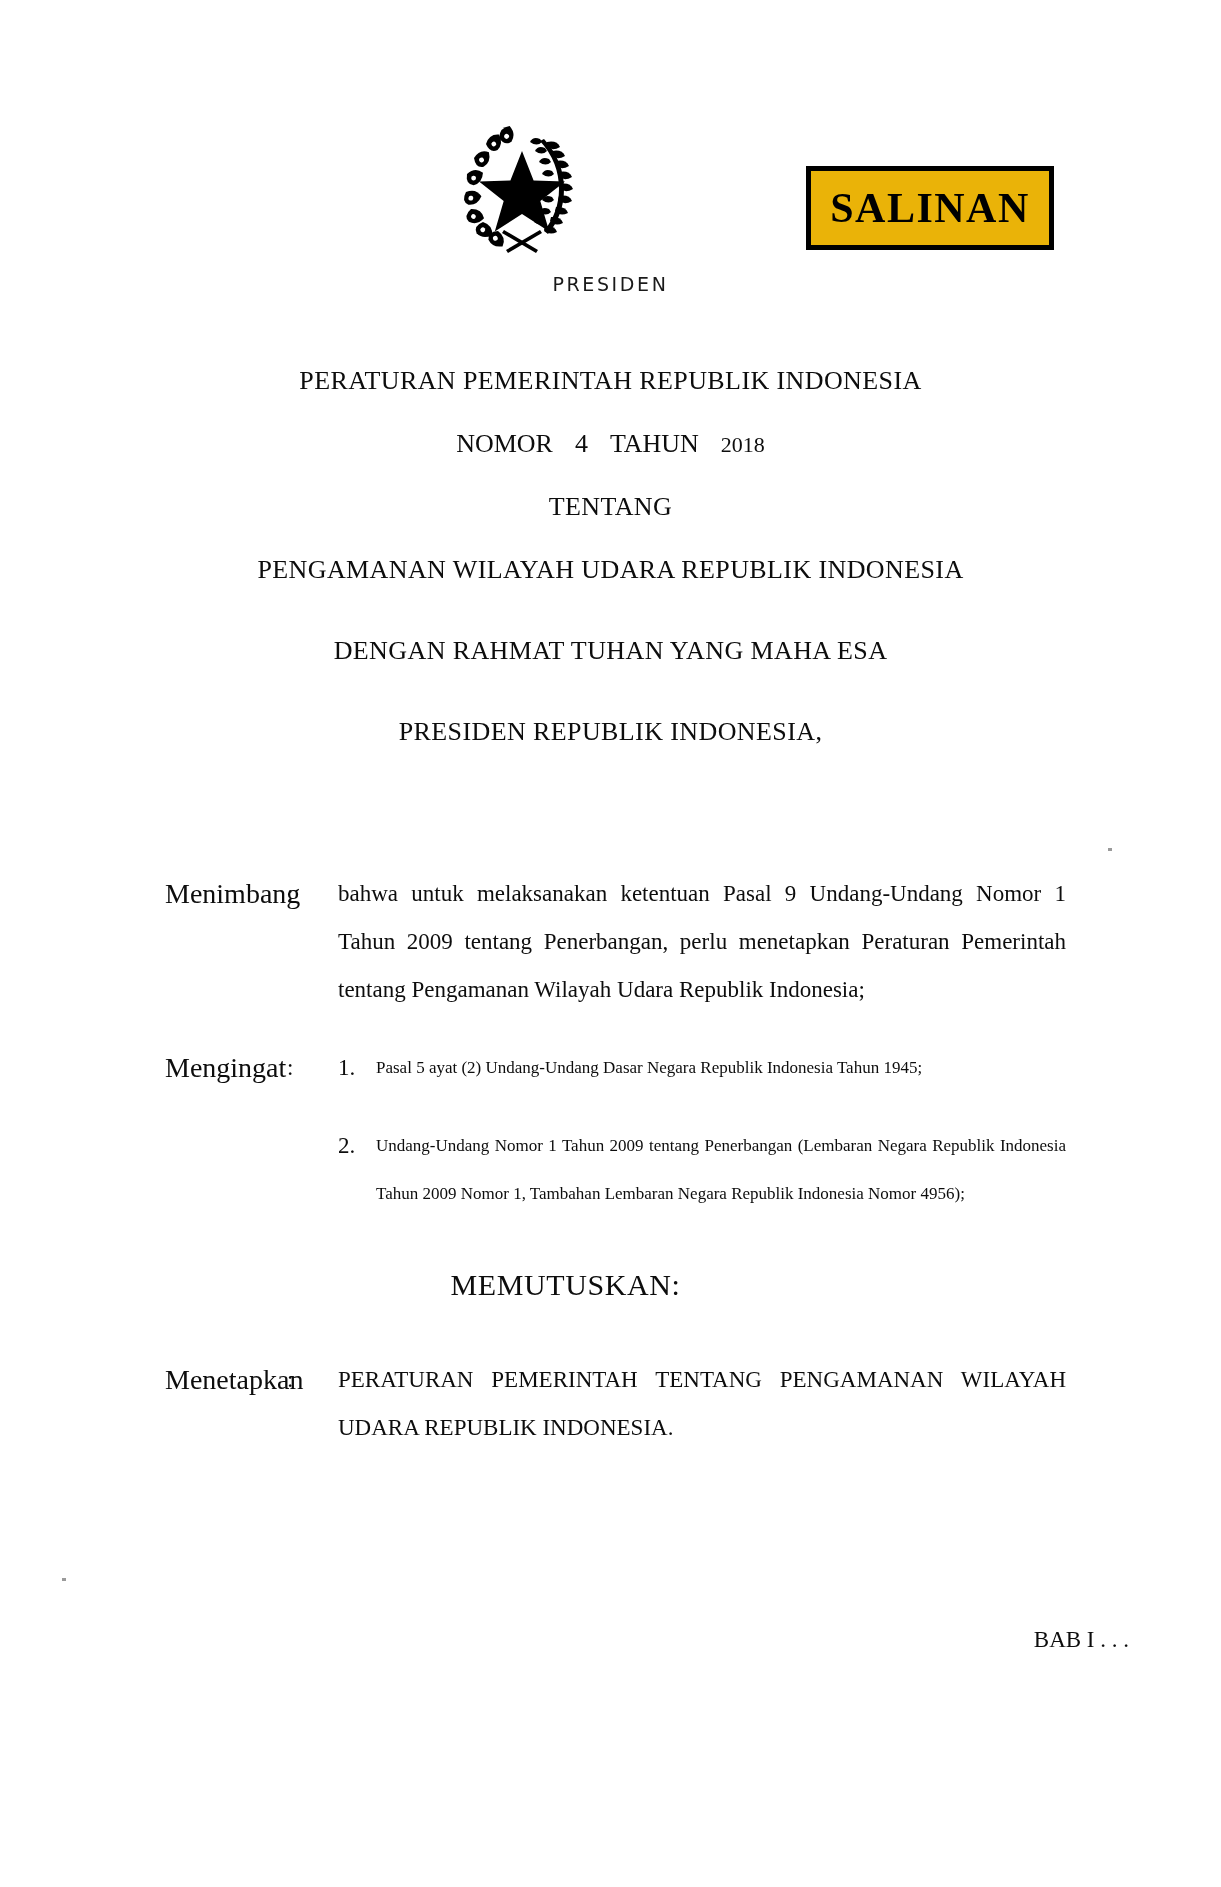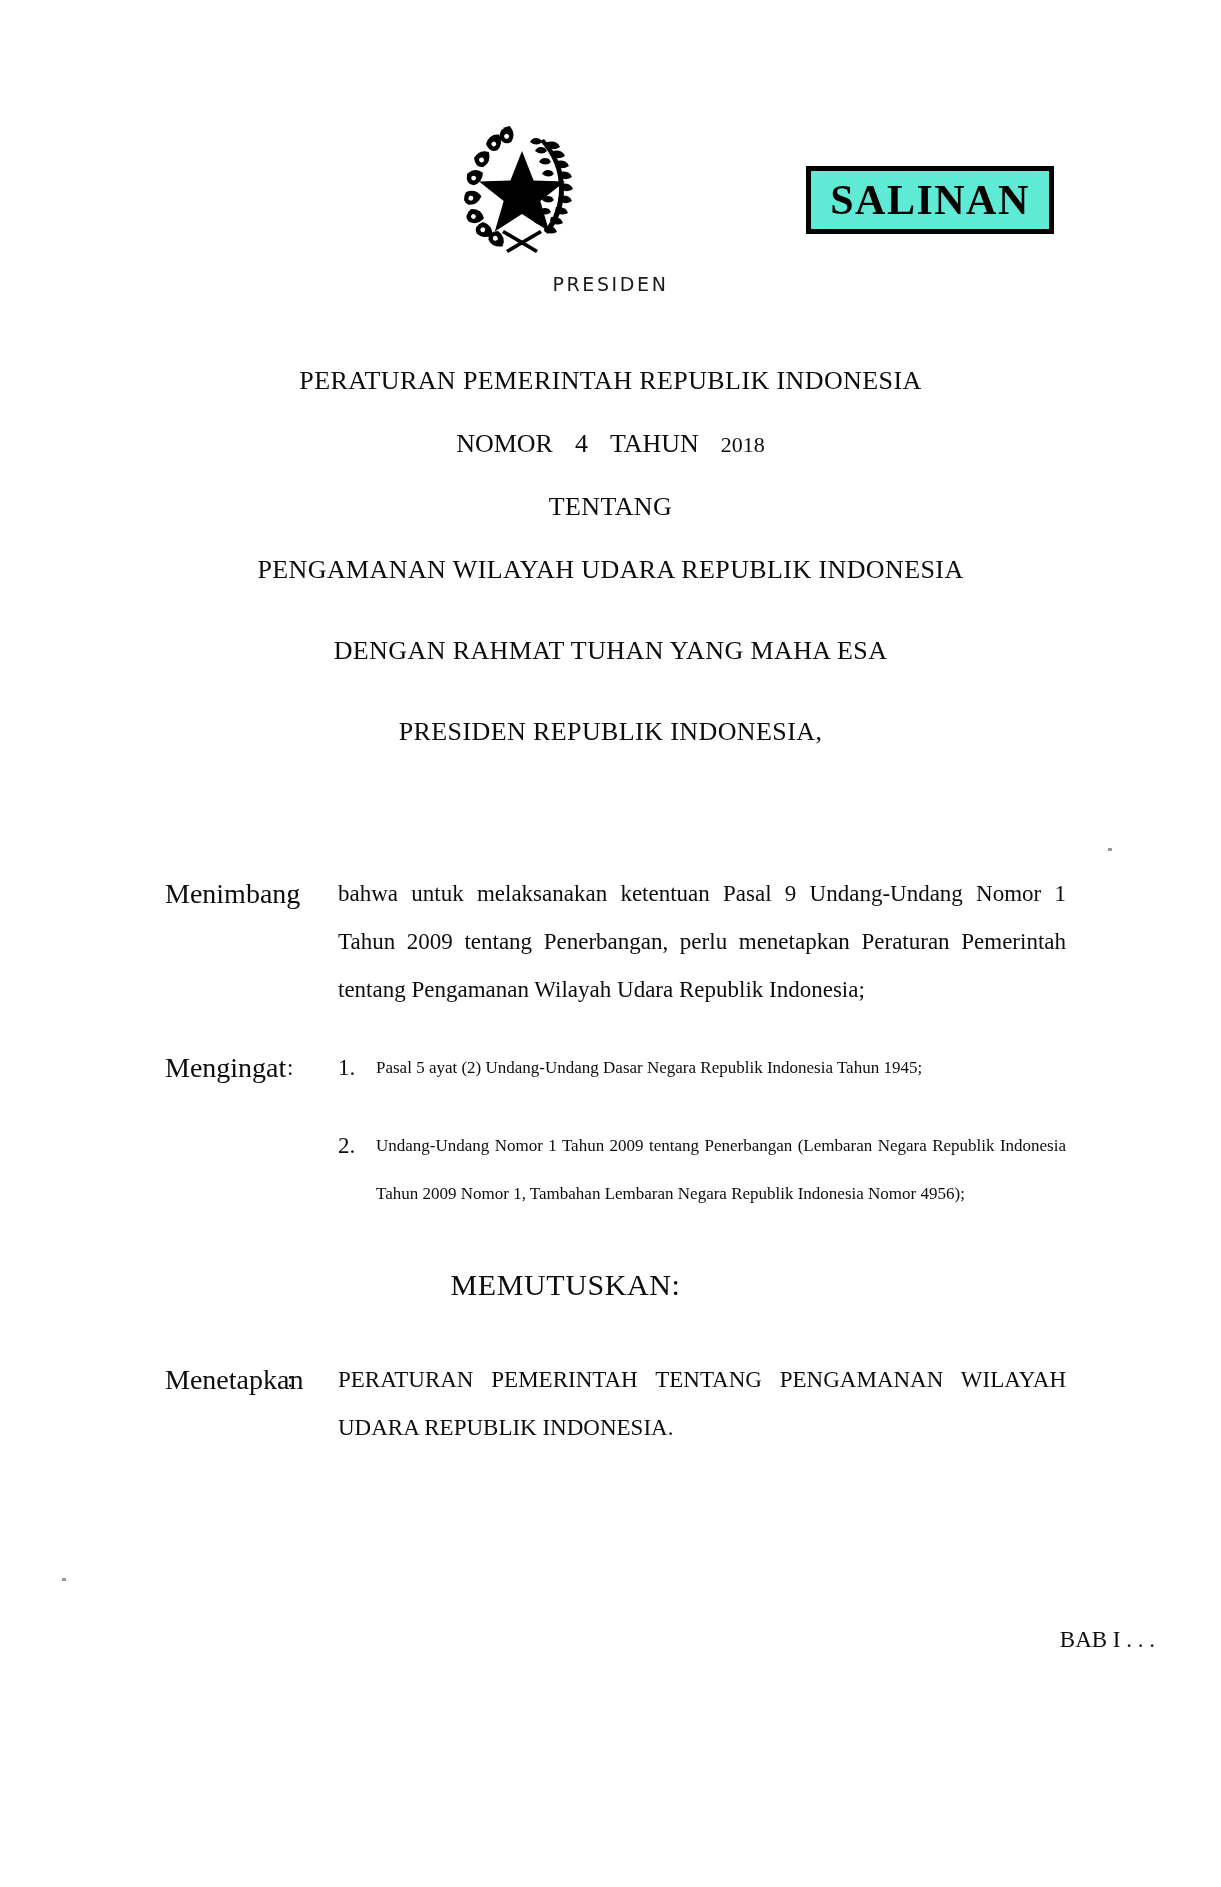--- a/index.html
+++ b/index.html
@@ -32,27 +32,27 @@
     width: 140px;
     height: 140px;
   }
   .emblem svg { display: block; width: 140px; height: 140px; }
 
   .salinan-stamp {
     position: absolute;
     left: 806px;
     top: 48px;
     width: 248px;
-    height: 68px;
+    height: 84px;
     border: 5px solid #000;
     box-sizing: border-box;
     display: flex;
     align-items: center;
     justify-content: center;
-    background: #5eead4;
+    background: #eab308;
   }
   .salinan-stamp span {
     font-family: "Liberation Serif", "DejaVu Serif", serif;
     font-weight: bold;
     font-size: 42px;
     letter-spacing: 1.5px;
     line-height: 1;
     color: #000;
   }
 
@@ -182,21 +182,21 @@
     margin-top: 52px;
     margin-bottom: 56px;
     padding-right: 90px;
   }
 
   .catchword {
     position: absolute;
     left: 0;
     top: 1628px;
     width: 1221px;
-    padding-right: 66px;
+    padding-right: 92px;
     box-sizing: border-box;
     text-align: right;
     font-size: 23px;
     line-height: 1;
   }
 
   
   .speck {
     position: absolute;
     background: #9a9a9a;

